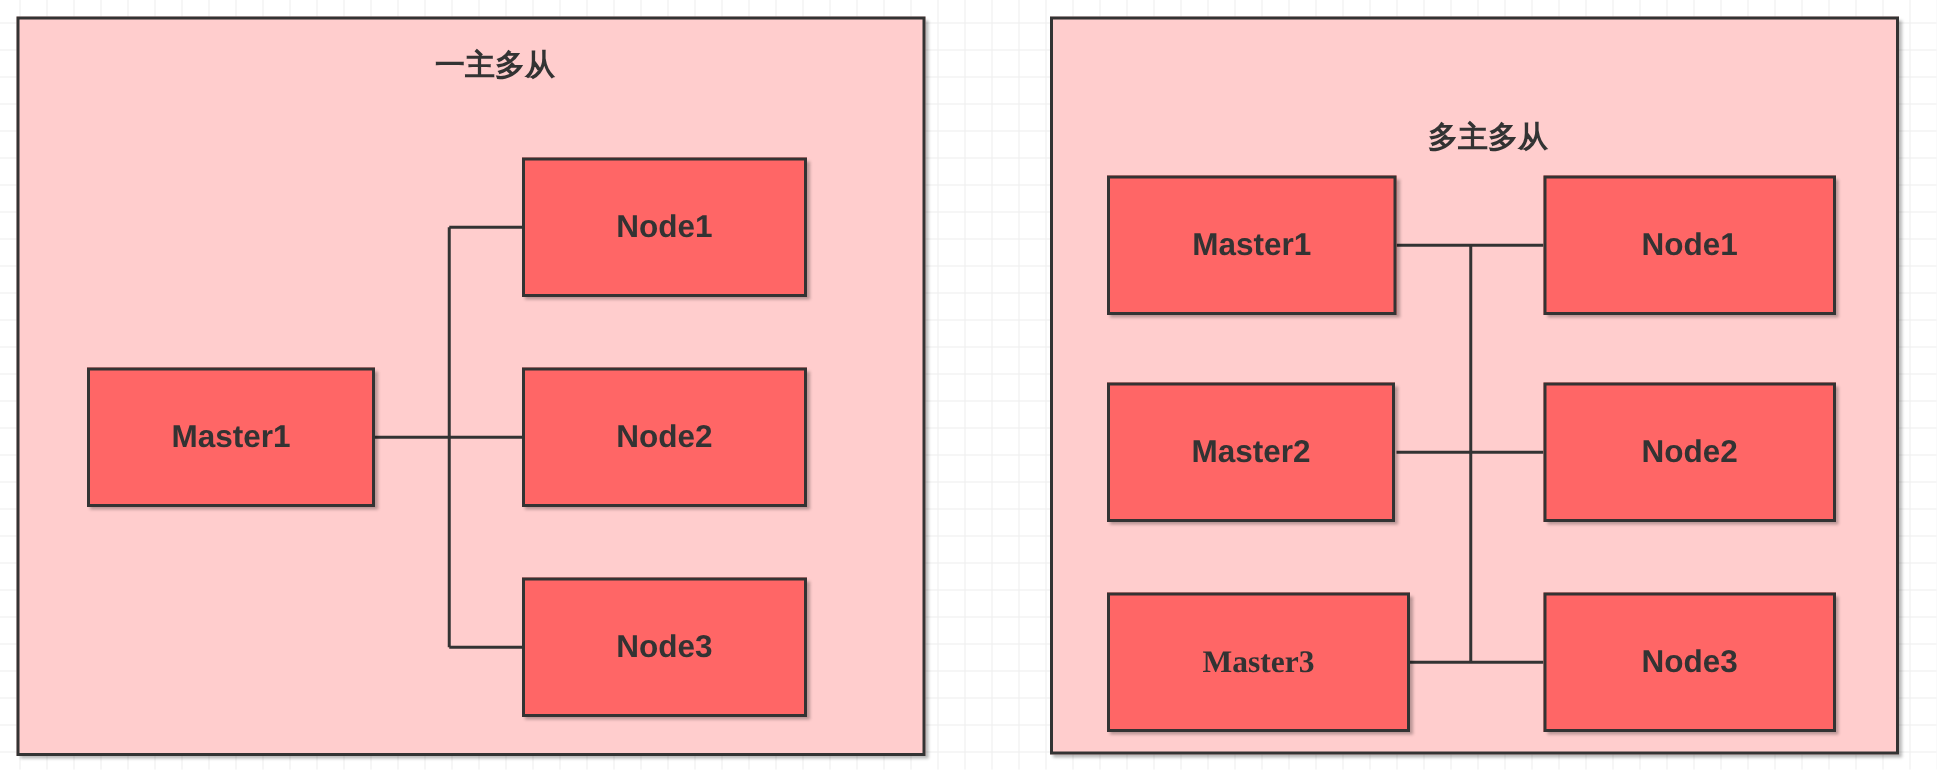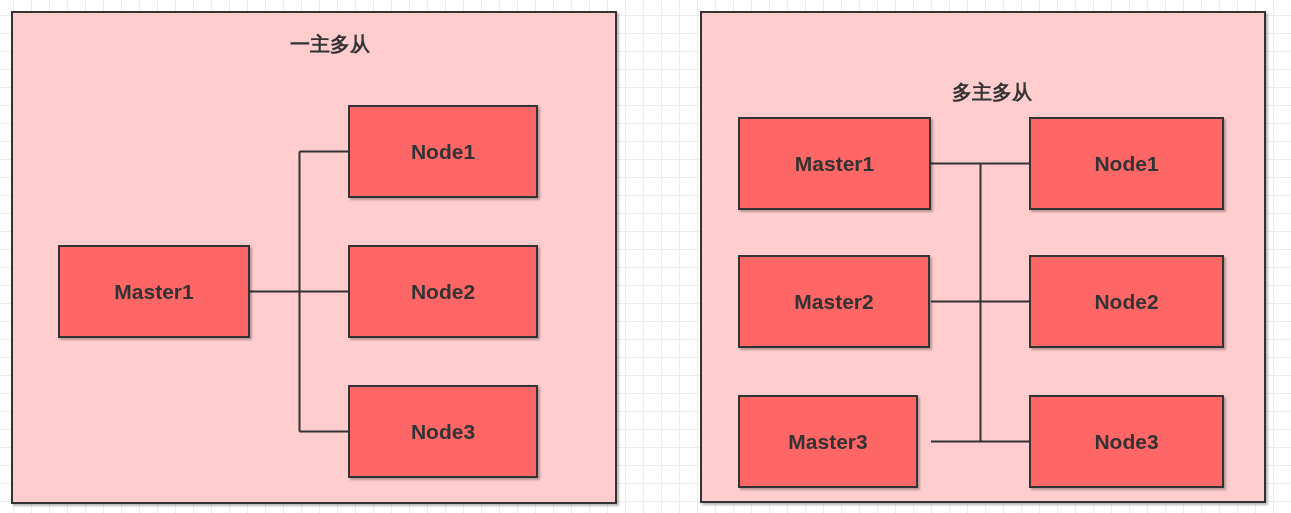--- a/index.html
+++ b/index.html
@@ -94,21 +94,21 @@
   </div>
 
   <div class="panel-title" style="left:992px;top:33px;margin-top:48px;">多主多从</div>
 
   <div class="box" style="left:738px;top:117px;width:193px;height:93px;">
     <span>Master1</span>
   </div>
   <div class="box" style="left:738px;top:255px;width:192px;height:93px;">
     <span>Master2</span>
   </div>
-  <div class="box" style="left:738px;top:395px;width:180px;height:93px;">
+  <div class="box" style="left:738px;top:395px;width:202px;height:93px;font-family:Liberation Serif, serif;">
     <span>Master3</span>
   </div>
   <div class="box" style="left:1029px;top:117px;width:195px;height:93px;">
     <span>Node1</span>
   </div>
   <div class="box" style="left:1029px;top:255px;width:195px;height:93px;">
     <span>Node2</span>
   </div>
   <div class="box" style="left:1029px;top:395px;width:195px;height:93px;">
     <span>Node3</span>

